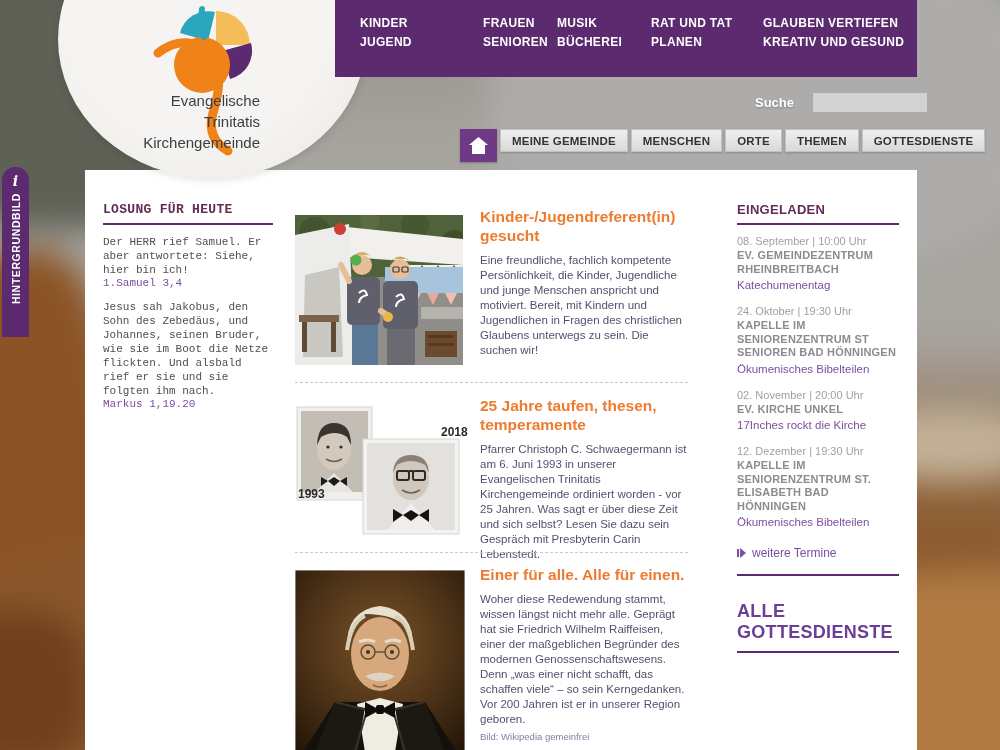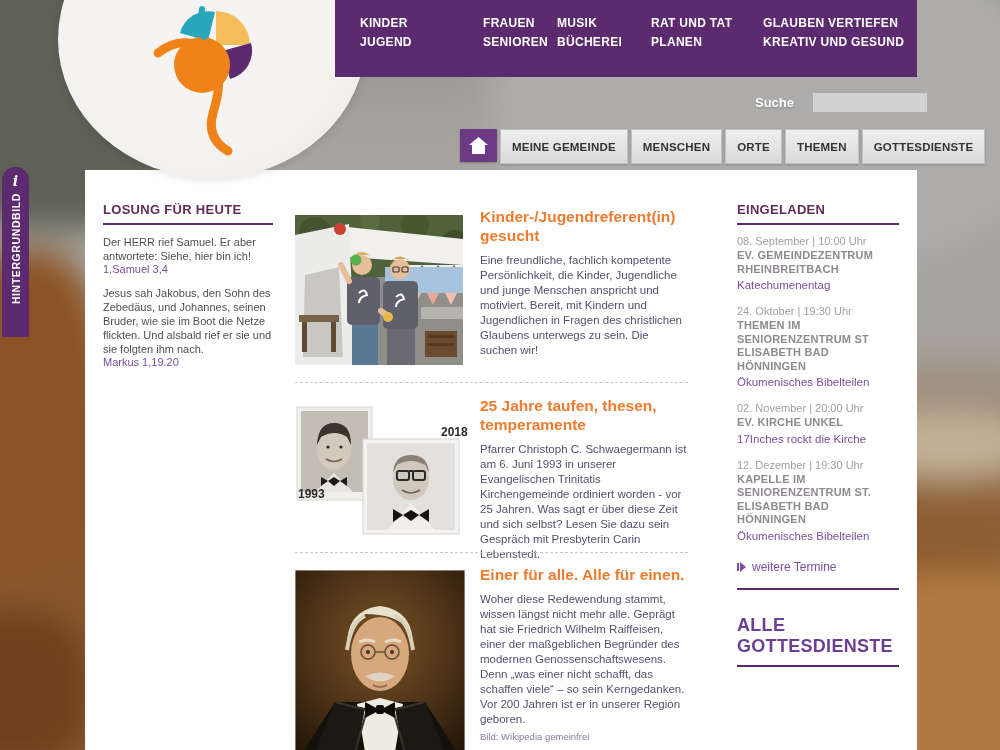--- a/index.html
+++ b/index.html
@@ -39,38 +39,38 @@
   .search { position:absolute; left:755px; top:93px; z-index:4; display:flex; align-items:center; }
   .search .lbl { color:#fff; font-weight:bold; font-size:13px; margin-right:19px;
     text-shadow:0 1px 2px rgba(0,0,0,.25); }
   .search input { width:114px; height:19px; border:none; background:#d2d2d2; outline:none;
     font-size:12px; padding:0 5px; }
 
   
   .subnav { position:absolute; left:460px; top:129px; z-index:4; display:flex; gap:3px; }
   .home-btn { width:37px; height:33px; background:#6e3a85; display:flex; align-items:center;
     justify-content:center; cursor:pointer; box-shadow:0 1px 2px rgba(0,0,0,.25); }
-  .nav-btn { height:35px; background:linear-gradient(#efefef,#d9d9d9); border:1px solid #c2c2c2;
+  .nav-btn { height:23px; background:linear-gradient(#efefef,#d9d9d9); border:1px solid #c2c2c2;
     color:#333; font-weight:bold; font-size:11.5px; letter-spacing:.2px; display:flex;
     align-items:center; padding:0 11px; cursor:pointer; box-shadow:0 1px 2px rgba(0,0,0,.2); }
 
   
   .sheet { position:absolute; left:85px; top:170px; width:832px; height:580px; background:#fff; z-index:1; }
 
   
   .bgtab { position:absolute; left:2px; top:167px; width:27px; height:170px; background:#5c2a6e;
     border-radius:13px 13px 0 0; z-index:5; cursor:pointer; display:flex; flex-direction:column;
     align-items:center; padding-top:6px; }
   .bgtab .i-glyph { color:#fff; font-family:"DejaVu Serif", serif; font-style:italic;
     font-weight:bold; font-size:14px; line-height:16px; }
   .bgtab .vtext { writing-mode:vertical-rl; transform:rotate(180deg); color:#fff;
     font-weight:bold; font-size:10.5px; letter-spacing:.6px; margin-top:4px; }
 
   
-  .left-col { position:absolute; left:103px; top:202px; width:170px; z-index:2; }
+  .left-col { position:absolute; left:103px; top:202px; width:170px; z-index:2;font-family:Liberation Mono, monospace; }
   .col-head { font-size:13px; font-weight:bold; letter-spacing:.3px; color:#632c56;
     border-bottom:2px solid #5c2a6e; padding-bottom:6px; margin-bottom:10px; }
   .verse { font-size:11px; line-height:14px; color:#4f4f4f; margin-bottom:0; }
   .verse-ref { font-size:11px; color:#7b4e9e; margin-bottom:11px; cursor:pointer; }
 
   
   .main-col { position:absolute; left:295px; top:202px; width:393px; z-index:2; }
   .article { position:absolute; left:0; width:393px; }
   .art-1{top:0;} .art-2{top:181px;} .art-3{top:351px;}
   .art-img { position:absolute; left:0; cursor:pointer; }
@@ -119,20 +119,25 @@
 
   <div class="logo-ellipse"></div>
   <svg class="logo-svg" viewBox="0 0 138 160">
     <path d="M58,40 L30,32 A29,29 0 0 1 65,11 Z" fill="#2aa7bc"></path>
     <path d="M66,44 L66,10 A34,34 0 0 1 100,44 Z" fill="#f5bc5a"></path>
     <path d="M72,50 L101,42 A29,29 0 0 1 80,78 Z" fill="#5c2a6e"></path>
     <path d="M8,52 C28,36 48,40 60,54 C72,68 70,90 63,112 C58,130 64,142 78,150" fill="none" stroke="#ef8218" stroke-width="9" stroke-linecap="round"></path>
     <circle cx="52" cy="64" r="28" fill="#ef8218"></circle>
     <path d="M52,8 C50,20 50,28 54,36" fill="none" stroke="#2aa7bc" stroke-width="6" stroke-linecap="round"></path>
   </svg>
+  <div class="logo-text">
+    <div>Evangelische</div>
+    <div>Trinitatis</div>
+    <div>Kirchengemeinde</div>
+  </div>
 
   <div class="topnav">
     <div class="tn-item tn-1">
       <div>KINDER</div>
       <div>JUGEND</div>
     </div>
     <div class="tn-item tn-2">
       <div>FRAUEN</div>
       <div>SENIOREN</div>
     </div>
@@ -313,21 +318,21 @@
   <div class="right-col">
     <div class="col-head">EINGELADEN</div>
 
     <div class="event">
       <div class="ev-date">08. September | 10:00 Uhr</div>
       <div class="ev-loc">EV. GEMEINDEZENTRUM RHEINBREITBACH</div>
       <div class="ev-link">Katechumenentag</div>
     </div>
     <div class="event">
       <div class="ev-date">24. Oktober | 19:30 Uhr</div>
-      <div class="ev-loc">THEMEN IM SENIORENZENTRUM ST ELISABETH BAD HÖNNINGEN</div>
+      <div class="ev-loc">KAPELLE IM SENIORENZENTRUM ST SENIOREN BAD HÖNNINGEN</div>
       <div class="ev-link">Ökumenisches Bibelteilen</div>
     </div>
     <div class="event">
       <div class="ev-date">02. November | 20:00 Uhr</div>
       <div class="ev-loc">EV. KIRCHE UNKEL</div>
       <div class="ev-link">17Inches rockt die Kirche</div>
     </div>
     <div class="event">
       <div class="ev-date">12. Dezember | 19:30 Uhr</div>
       <div class="ev-loc">KAPELLE IM SENIORENZENTRUM ST. ELISABETH BAD HÖNNINGEN</div>

